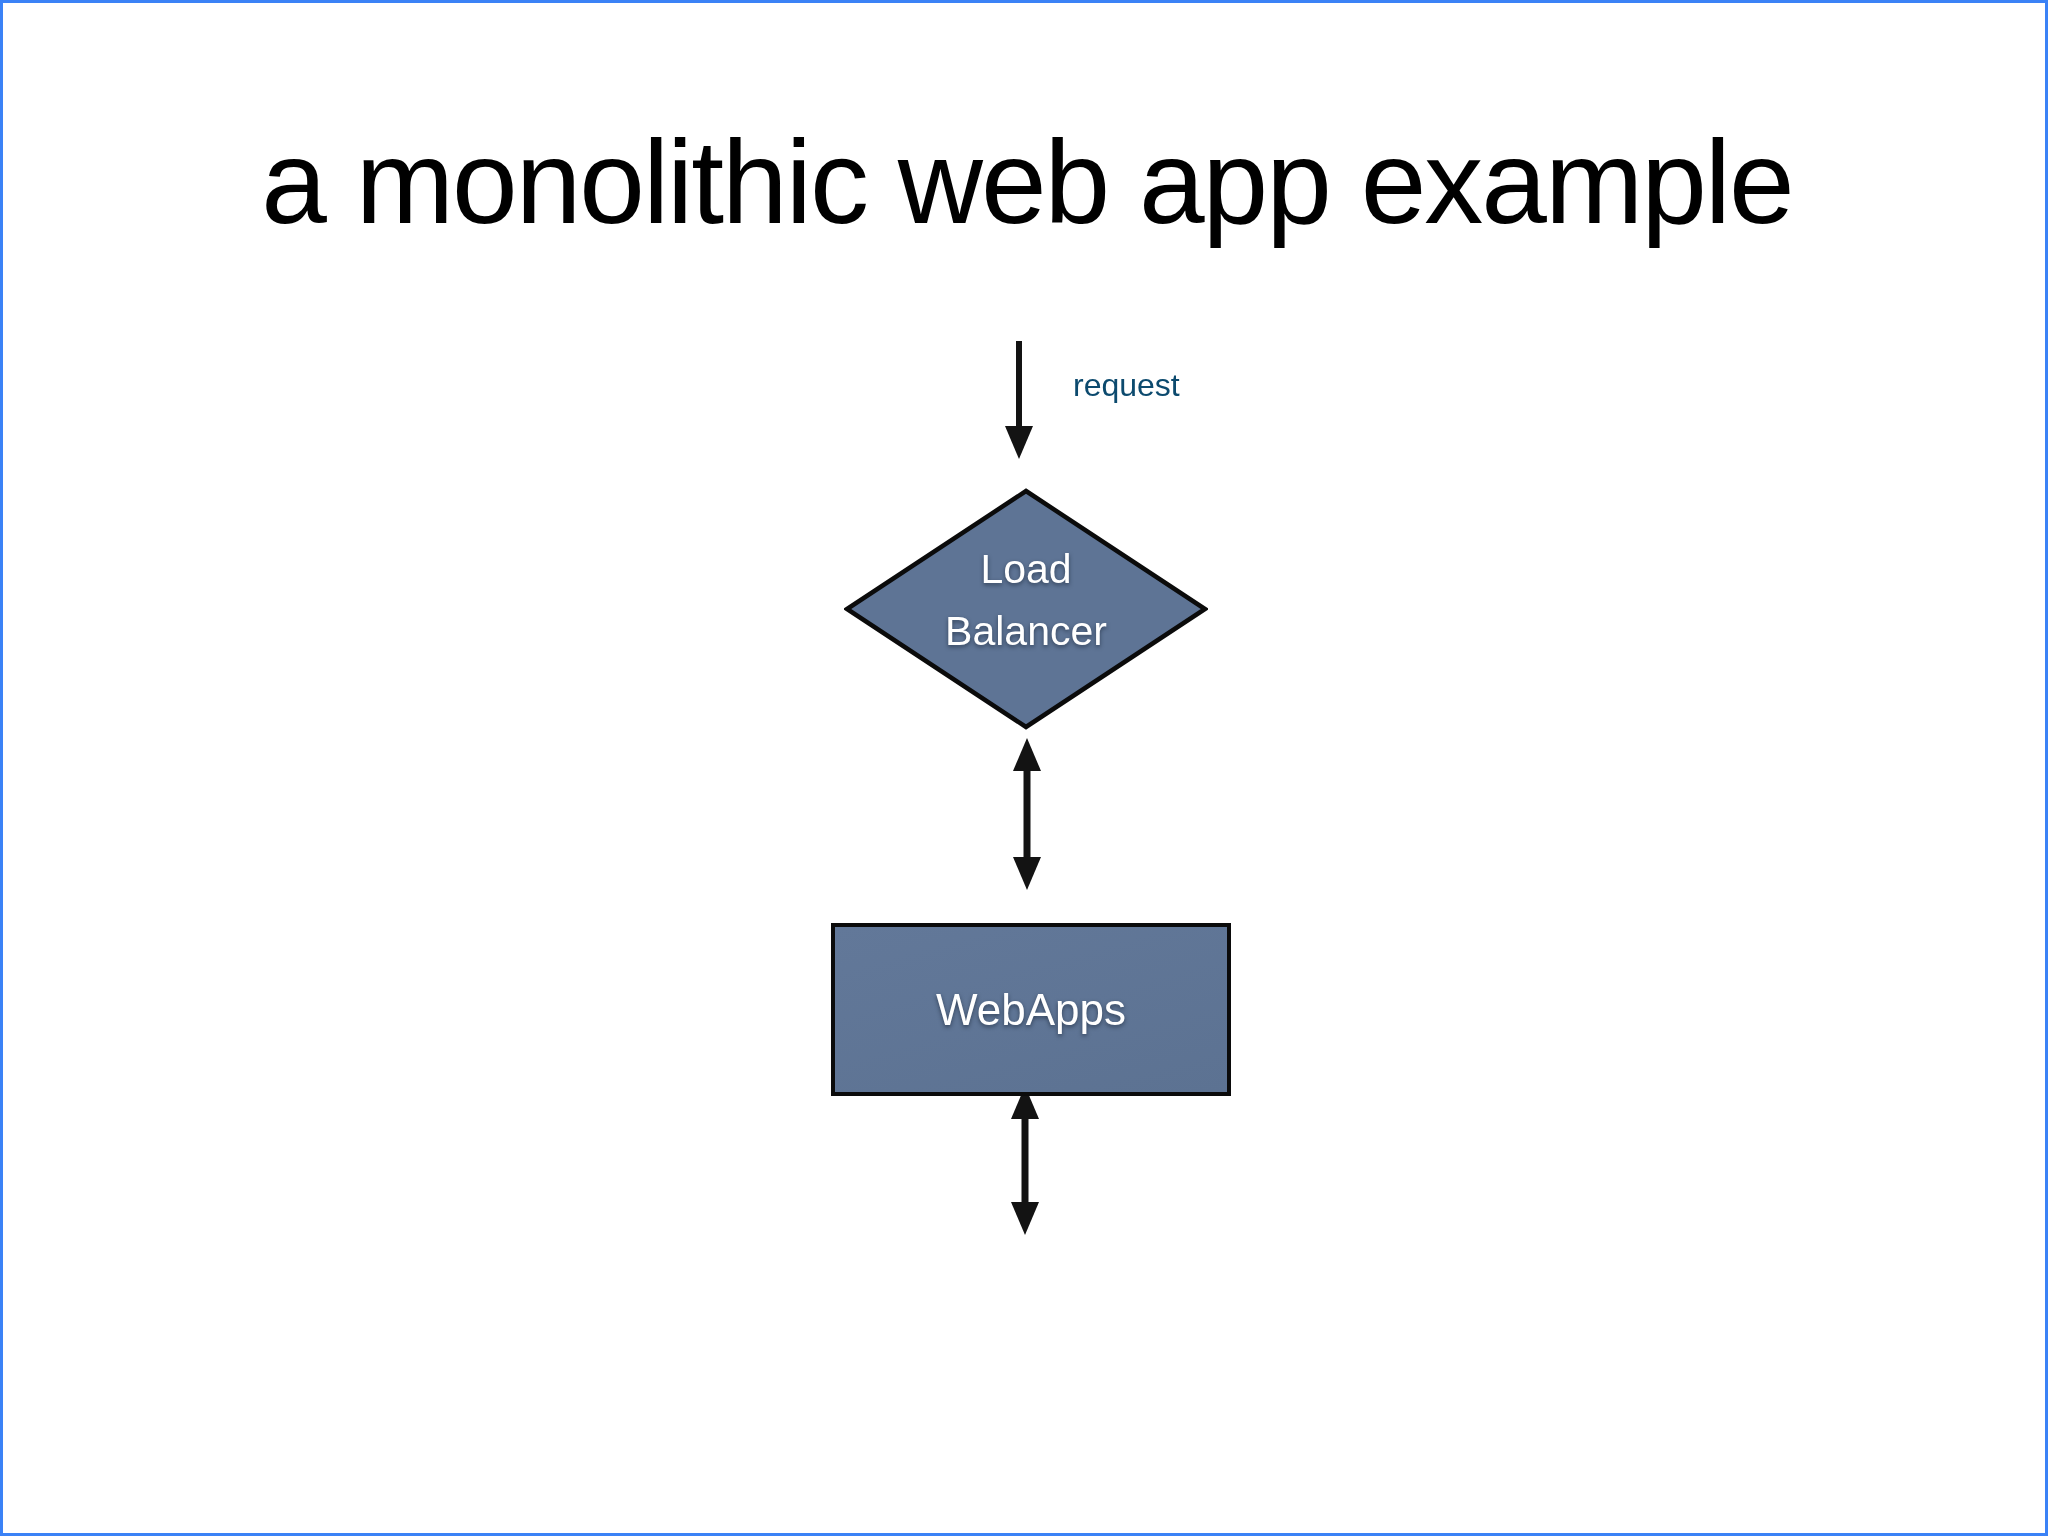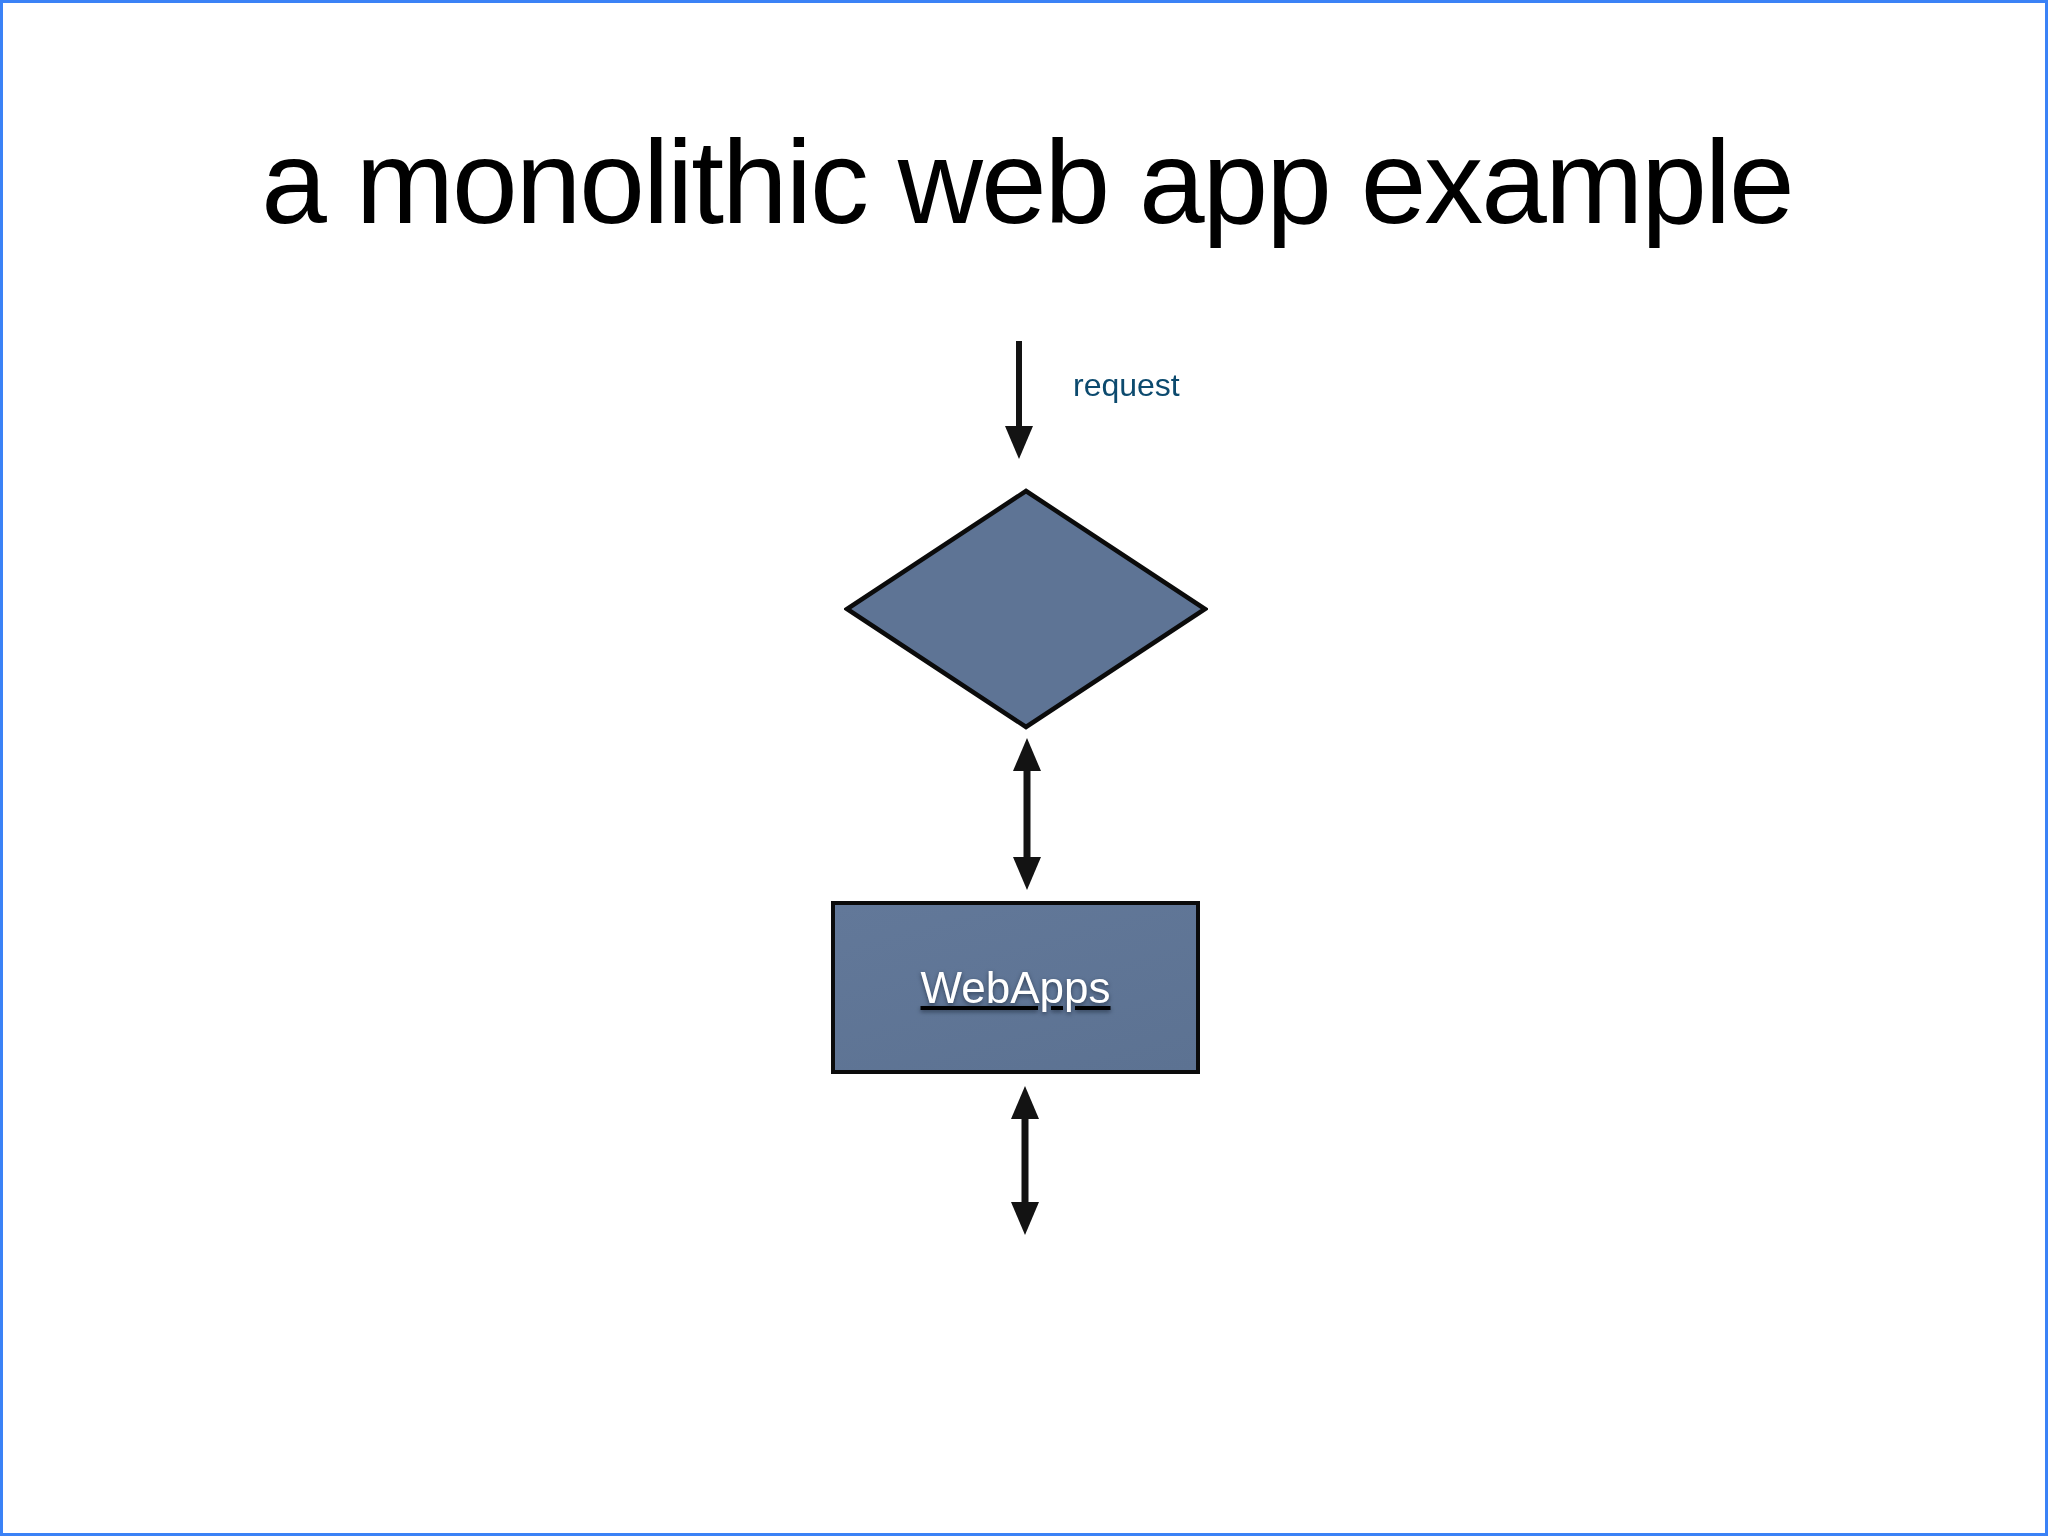--- a/index.html
+++ b/index.html
@@ -61,25 +61,25 @@
   .diamond-node .node-label {
     position: absolute;
     left: 82px; top: 50px;
     width: 200px;
     font-size: 41px;
     line-height: 62px;
   }
   
   .rect-node {
     position: absolute;
-    left: 828px; top: 898px;
-    width: 369px; height: 173px;
+    left: 828px; top: 920px;
+    width: 400px; height: 173px;
     background: linear-gradient(165deg, #627899 0%, #5c7292 100%);
     border: 4px solid #0b0b0b;
-    display: flex; align-items: center; justify-content: center; text-decoration: underline;
+    display: flex; align-items: center; justify-content: center;
   }
   .rect-node .node-label { font-size: 44px; line-height: 52px; }
   
   .ellipse-node {
     position: absolute;
     left: 832px; top: 1253px;
     width: 385px; height: 204px;
     background: linear-gradient(165deg, #627899 0%, #5c7292 100%);
     border: 4px solid #0b0b0b;
     border-radius: 50%;
@@ -113,20 +113,21 @@
       <polygon class="arrow-head" points="1022,1232 1008,1199 1036,1199"></polygon>
     </g>
   </svg>
 
   <span class="request-label">request</span>
 
   <div class="diamond-node">
     <svg width="364" height="242" viewBox="0 0 364 242">
       <polygon class="diamond-fill" points="182,3 361,121 182,239 3,121"></polygon>
     </svg>
+    <div class="node-label">Load Balancer</div>
   </div>
 
   <div class="rect-node">
     <div class="node-label">WebApps</div>
   </div>
 
 
 </div>
 
 </body></html>

